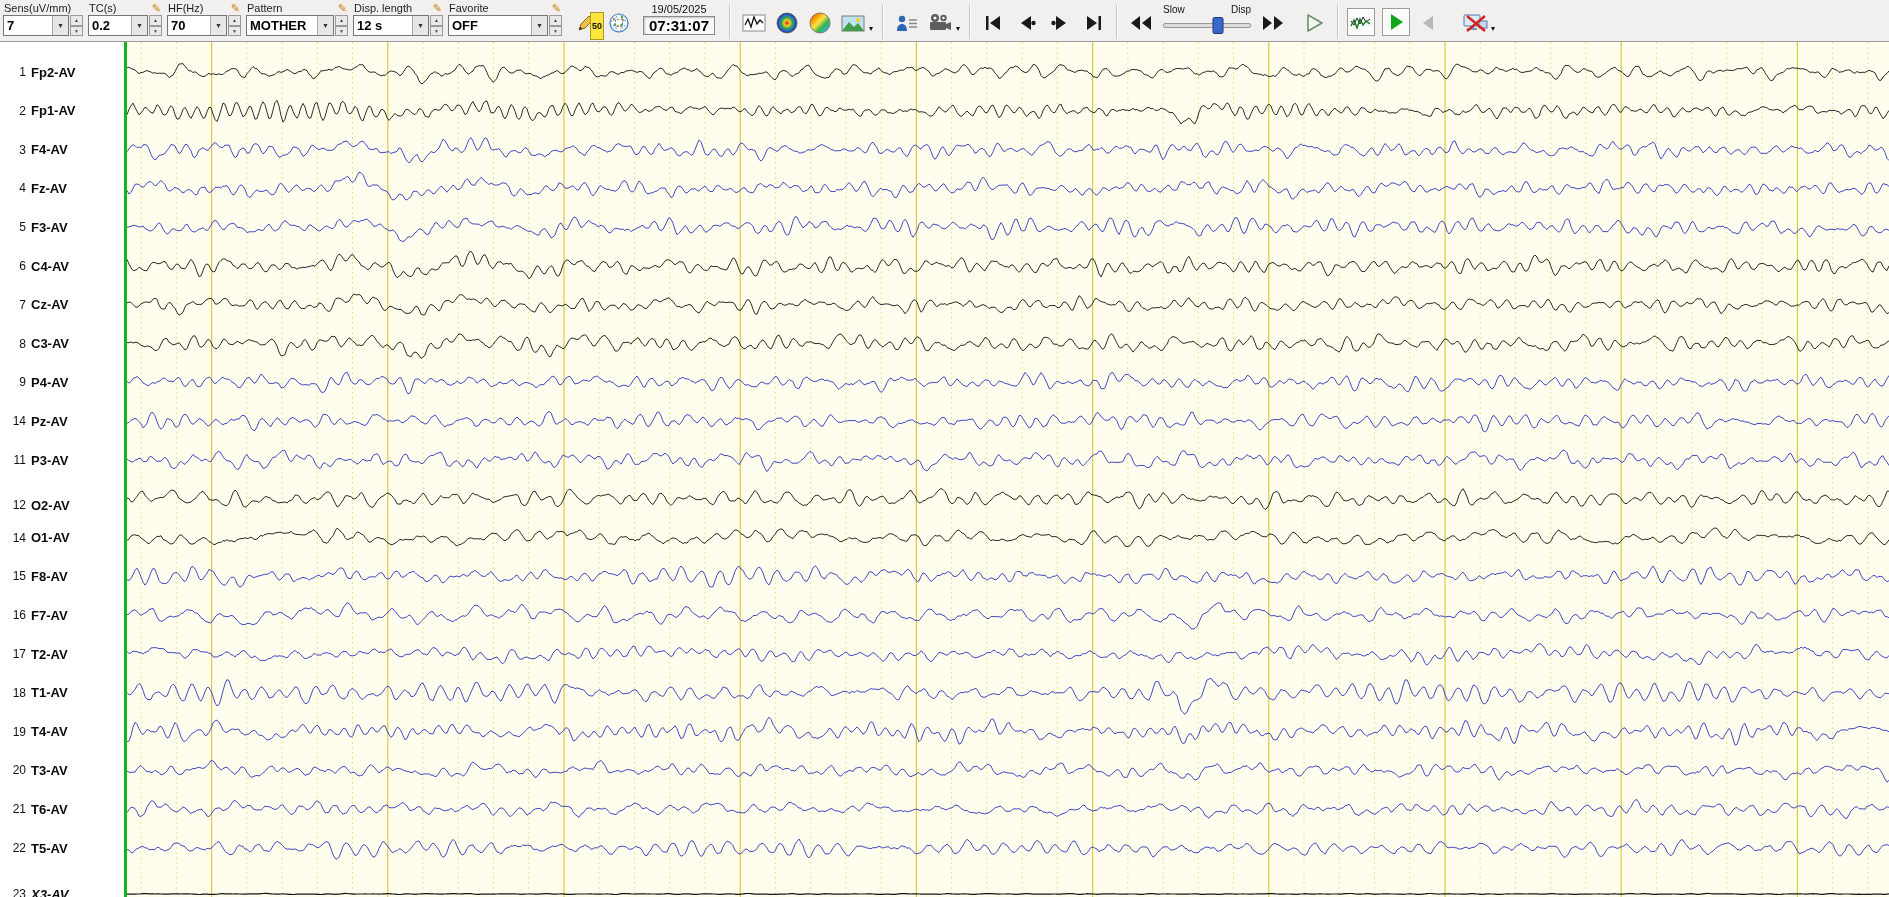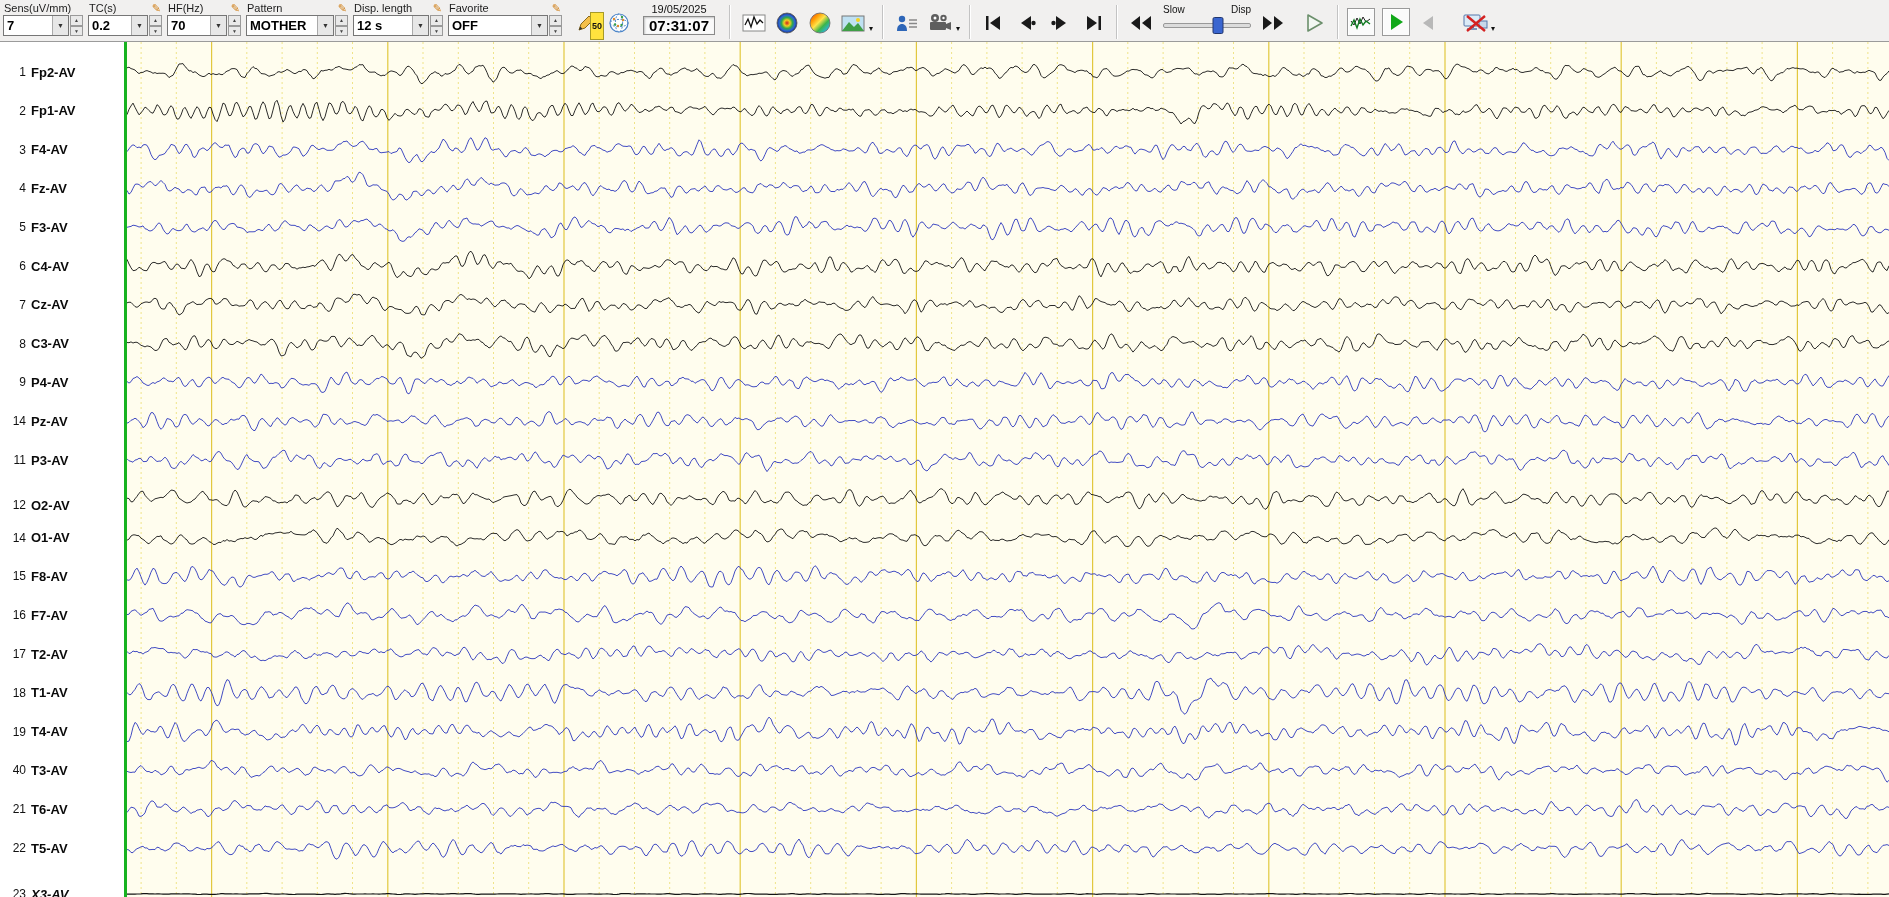--- a/index.html
+++ b/index.html
@@ -425,21 +425,21 @@
      </div>
         <div class="chrow" style="top:642.8px">
        <span class="chnum">18</span>
        <span class="chname">T1-AV</span>
      </div>
         <div class="chrow" style="top:681.5999999999999px">
        <span class="chnum">19</span>
        <span class="chname">T4-AV</span>
      </div>
         <div class="chrow" style="top:720.4px">
-       <span class="chnum">40</span>
+       <span class="chnum">20</span>
        <span class="chname">T3-AV</span>
      </div>
         <div class="chrow" style="top:759.1999999999999px">
        <span class="chnum">21</span>
        <span class="chname">T6-AV</span>
      </div>
         <div class="chrow" style="top:798px">
        <span class="chnum">22</span>
        <span class="chname">T5-AV</span>
      </div>

